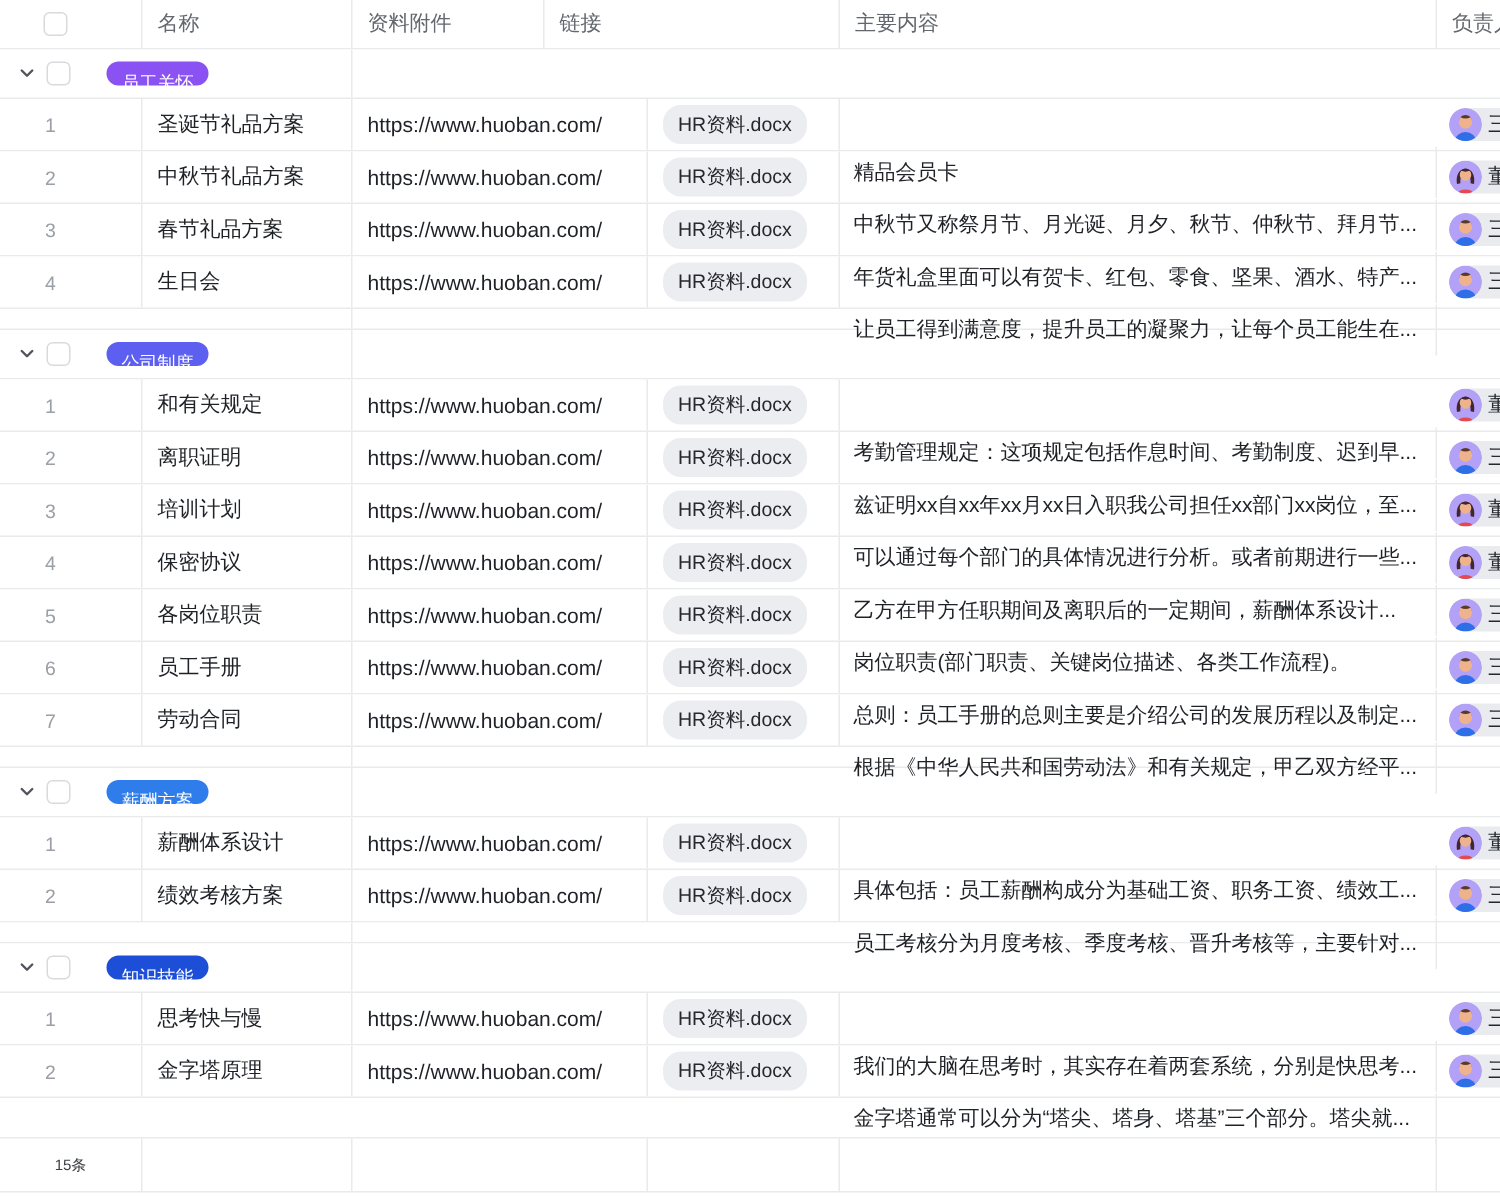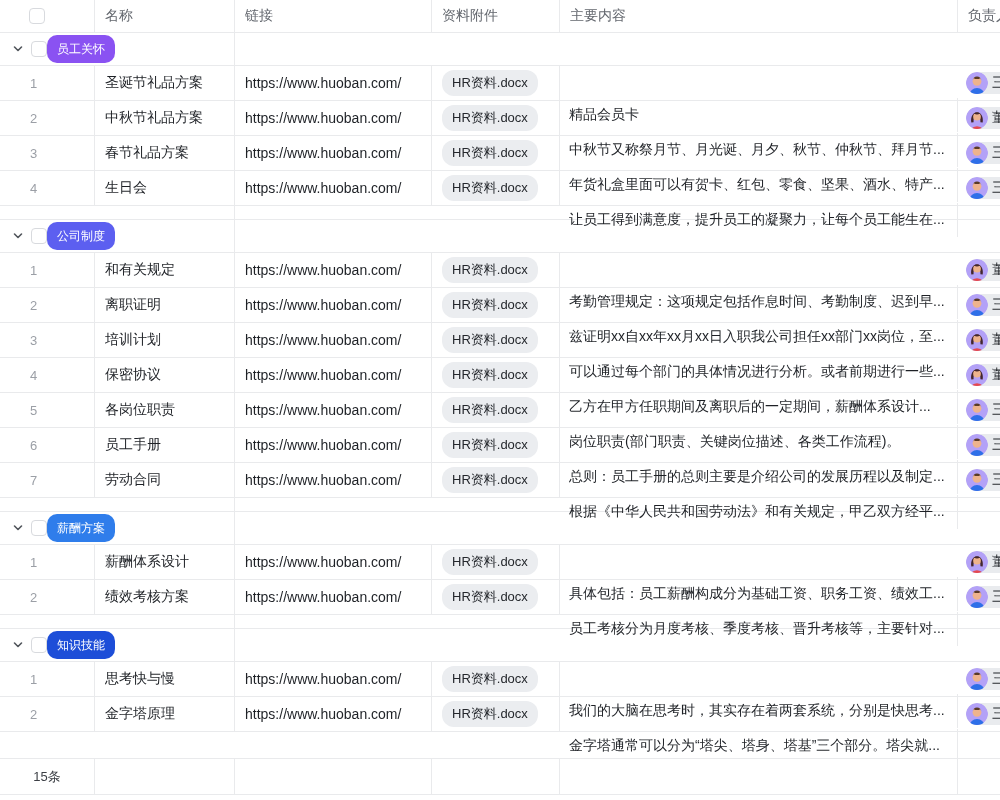--- a/index.html
+++ b/index.html
@@ -20,21 +20,21 @@
   .hc { font-size:14px; color:#63676e; padding-left:10px; }
   .hc.w1 { padding-left:0; }
   .hcb { width:16px; height:16px; border:1.5px solid #d8dade; border-radius:4px; background:#fff; margin-left:29px; flex:none; }
 
   
   .grow { height:33px; }
   .gleft { width:235px; height:100%; display:flex; align-items:center; border-right:1px solid #e9eaec; overflow:visible; }
   .gright { flex:1; }
   .chev { margin-left:12px; display:flex; align-items:center; flex:none; }
   .gcb { width:16px; height:16px; border:1.5px solid #d8dade; border-radius:4px; background:#fff; margin-left:7px; flex:none; }
-  .badge { margin-left:0; height:28px; line-height:20px; padding:4px 10px; border-radius:10px;
+  .badge { margin-left:24px; height:16px; line-height:20px; padding:4px 10px; border-radius:10px;
            color:#fff; font-size:12px; flex:none; }
 
   
   .drow { height:35px; }
   .c-idx { padding-left:30px; font-size:13px; color:#9b9fa6; }
   .c-name, .c-link, .c-content { font-size:14px; color:#1e2126; }
   .c-name { padding-left:10px; }
   .c-link { padding-left:10px; }
   .c-att  { padding-left:10px; }
   .chip { background:#ebedf0; border-radius:12px; padding:4px 10px; font-size:13px; color:#25282d; flex:none; }
@@ -46,34 +46,34 @@
   .avatar svg { display:block; }
   .owner-name { font-size:14px; color:#25282d; margin-left:4px; }
 
   
   .sep { height:14px; }
   .sep-left { width:235px; height:100%; border-right:1px solid #e9eaec; }
 
   
   .spacer { height:26px; width:1000px; background:#fff; }
   .frow { height:37px; border-top:1px solid #e9eaec; border-bottom:1px solid #e9eaec; }
-  .fcount { justify-content:center; font-size:13px; color:#3c3f45; }
+  .fcount { justify-content:center; font-size:10px; color:#3c3f45; }
 </style>
 </head>
 <body>
 
 <div id="app">
 
   <div class="row hrow">
     <div class="c w1 bR hc">
       <span class="hcb"></span>
     </div>
     <div class="c w2 bR hc">名称</div>
+    <div class="c w4 bR hc">资料附件</div>
     <div class="c w3 bR hc">链接</div>
-    <div class="c w4 bR hc">资料附件</div>
     <div class="c w5 bR hc">主要内容</div>
     <div class="c w6 hc">负责人</div>
   </div>
 
   <div id="tbody">
       <div class="row grow">
         <div class="gleft">
           <span class="chev">
             <svg width="12" height="12" viewBox="0 0 12 12">
               <path d="M2.5 4l3.5 3.5L9.5 4" fill="none" stroke="#51555b" stroke-width="1.6" stroke-linecap="round" stroke-linejoin="round"></path>

